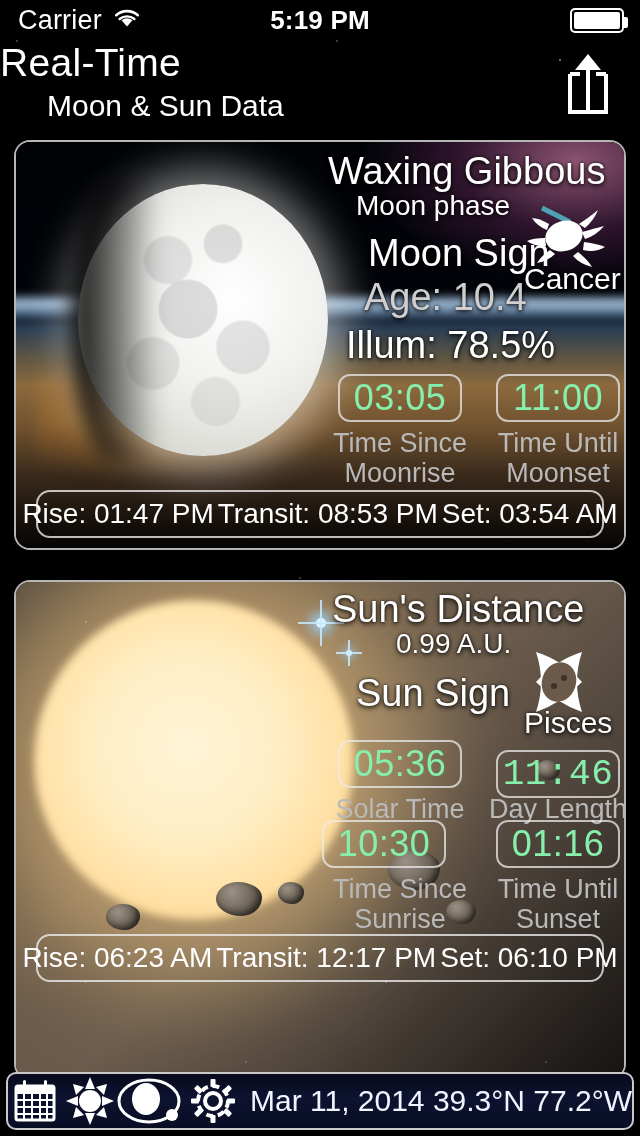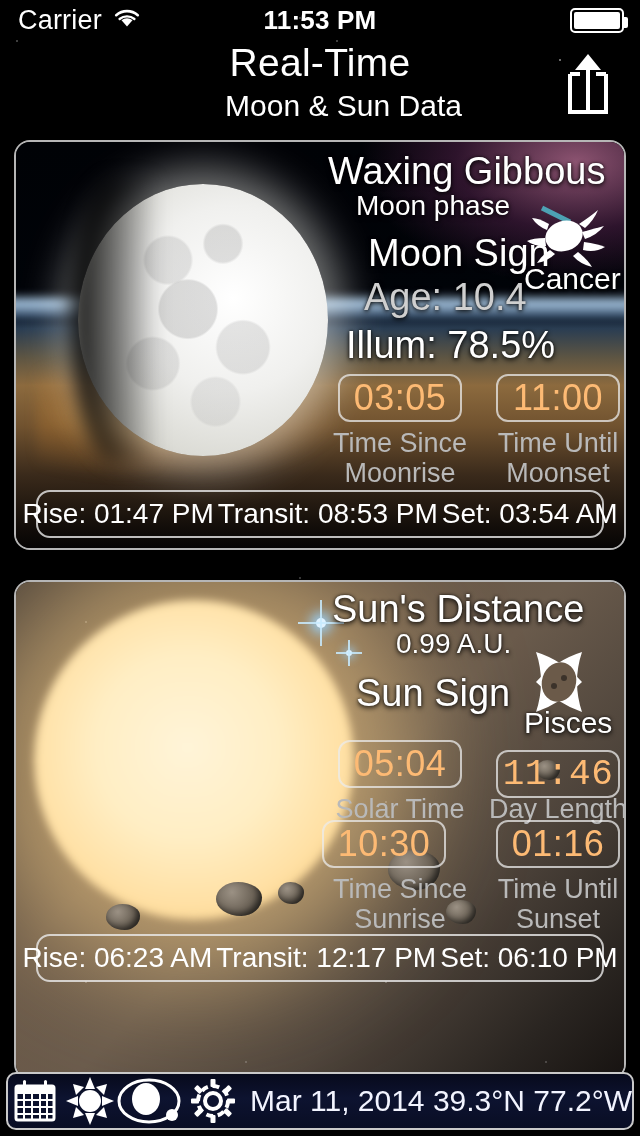--- a/index.html
+++ b/index.html
@@ -54,21 +54,21 @@
   }
   .battery::after{
     content:""; position:absolute; right:-6px; top:7px; width:4px; height:11px;
     background:#fff; border-radius:0 2px 2px 0;
   }
   .battery i{ display:block; width:100%; height:100%; background:#fff; border-radius:2px; }
 
   
   .header{
     position:absolute; top:40px; left:0; width:640px; height:92px;
-    color:#fff; text-align:center;
+    color:#fff; text-align:left;
   }
   .hdr-title{ font-size:39px; line-height:46px; font-weight:400; letter-spacing:.3px; }
   .hdr-sub{ font-size:30px; line-height:40px; font-weight:400;padding-left:47px; }
   .share-btn{
     position:absolute; right:20px; top:8px; width:64px; height:70px;
   }
 
   
   .card{
     position:absolute; left:14px; width:612px;
@@ -179,21 +179,21 @@
   .sign-name{
     position:absolute; font-size:30px; line-height:34px; white-space:nowrap;
   }
   .zodiac-icon{ position:absolute; }
 
   
   .pill{
     position:absolute; width:124px; height:48px;
     border:2px solid rgba(235,235,235,.75); border-radius:12px;
     display:flex; align-items:center; justify-content:center;
-    color:#fdba74; font-size:36px; letter-spacing:.5px;
+    color:#86efac; font-size:36px; letter-spacing:.5px;
   }
   .pill-label{
     position:absolute; width:200px; text-align:center;
     color:#b9b9b9; font-size:27px; line-height:30px;
   }
 
   
   .rts{
     position:absolute; left:20px; width:568px; height:48px;
     border:2px solid rgba(235,235,235,.8); border-radius:14px;
@@ -237,21 +237,21 @@
     <div class="sb-left">
       <span>Carrier</span>
       <span class="wifi-icon">
         <svg width="30" height="22" viewBox="0 0 30 22">
           <path d="M15 19.5 L9.5 13.2 A8.6 8.6 0 0 1 20.5 13.2 Z" fill="#fff"></path>
           <path d="M4.2 8.2 A16.5 16.5 0 0 1 25.8 8.2" stroke="#fff" stroke-width="2.6" fill="none" stroke-linecap="round"></path>
           <path d="M7.6 12.0 A11.6 11.6 0 0 1 22.4 12.0" stroke="#fff" stroke-width="2.4" fill="none" stroke-linecap="round"></path>
         </svg>
       </span>
     </div>
-    <div class="sb-center">11:53 PM</div>
+    <div class="sb-center">5:19 PM</div>
     <div class="sb-right">
       <span class="battery">
           <i></i>
         </span>
     </div>
   </div>
 
   <div class="header">
     <div class="hdr-title">Real-Time</div>
     <div class="hdr-sub">Moon &amp; Sun Data</div>
@@ -349,21 +349,21 @@
           <path d="M20 12 q26 8 46 30 q-22 22 -46 30 q10 -30 0 -60 Z" fill="#fff"></path>
           <path d="M66 12 q-26 8 -46 30 q22 22 46 30 q-10 -30 0 -60 Z" fill="#fff"></path>
           <ellipse cx="43" cy="42" rx="17" ry="20" fill="#6b5a49" transform="rotate(18 43 42)"></ellipse>
           <circle cx="48" cy="38" r="3" fill="#3b322a"></circle>
           <circle cx="38" cy="46" r="3" fill="#3b322a"></circle>
         </svg>
       </div>
 
       <div class="sign-name shadowed" style="left:508px; top:124px;">Pisces</div>
 
-      <div class="pill" style="left:322px; top:158px;">05:04</div>
+      <div class="pill" style="left:322px; top:158px;">05:36</div>
       <div class="pill-label" style="left:284px; top:212px;">Solar Time</div>
 
       <div class="pill" style="left:480px; top:168px;font-family:Liberation Mono, monospace;">11:46</div>
       <div class="pill-label" style="left:442px; top:212px;">Day Length</div>
 
       <div class="pill" style="left:306px; top:238px;">10:30</div>
       <div class="pill-label" style="left:284px; top:292px;">
         <div>Time Since</div>
         <div>Sunrise</div>
       </div>

